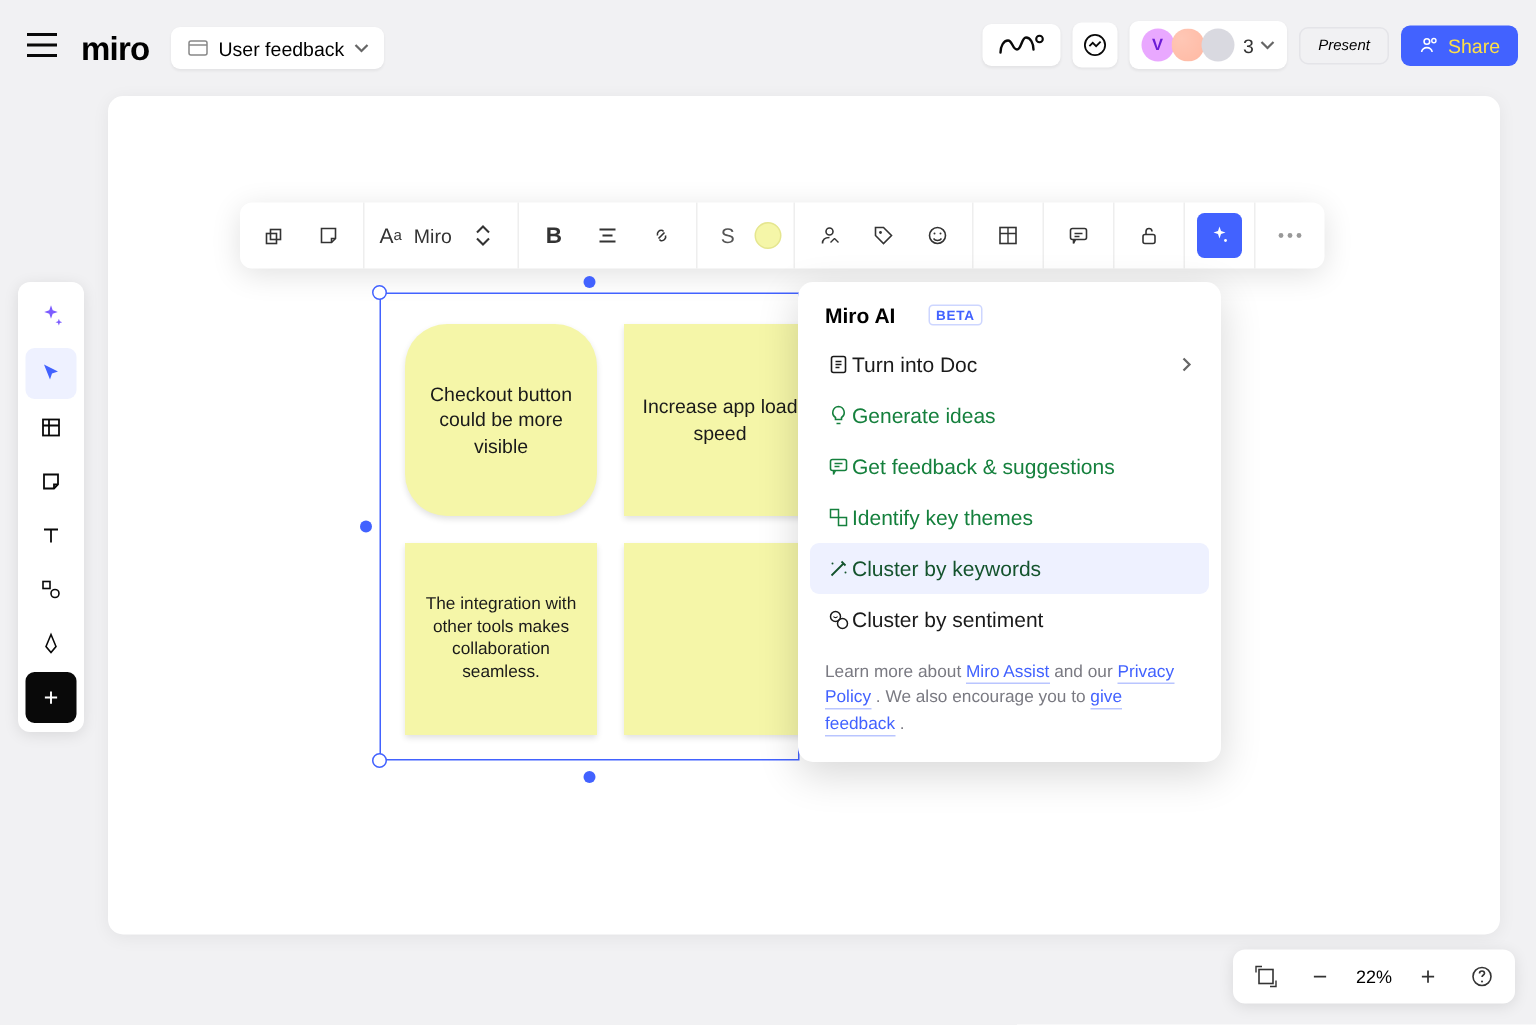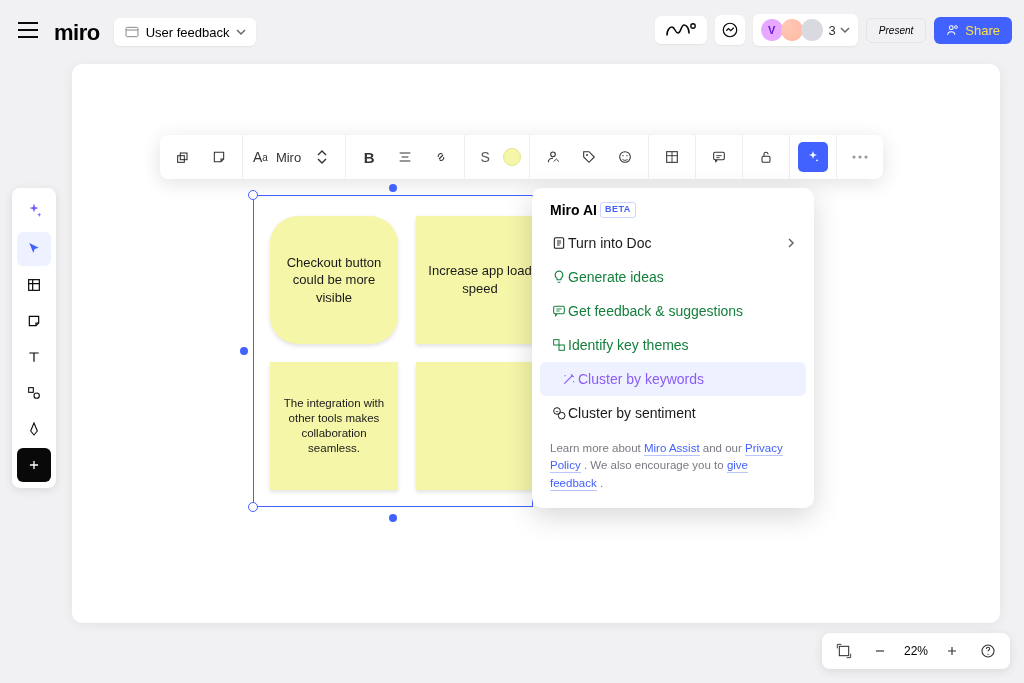--- a/index.html
+++ b/index.html
@@ -49,26 +49,26 @@
 .sel-m-top{top:-12px; left:50%; transform:translateX(-50%);} 
 .sel-m-left{left:-14px; top:50%; transform:translateY(-50%);} 
 .sel-m-bottom{bottom:-16px; left:50%; transform:translateX(-50%);} 
 
 
 .sticky { position: absolute; width: 128px; height: 128px; background: #f5f6a8; box-shadow: 0 2px 4px rgba(0,0,0,0.12); display: flex; align-items: center; justify-content: center; padding: 10px; text-align: center; font-size: 13px; line-height: 1.35; color:#1a1a1a;}
 .sticky.small-text { font-size: 11.5px; line-height:1.3;}
 
 
 .ai-popover { position: absolute; top: 188px; left: 532px; width: 282px; background: #fff; border-radius: 10px; box-shadow: 0 8px 28px rgba(0,0,0,0.16); padding: 14px 0 16px 0; }
-.ai-head { padding: 0 18px 8px 18px; display: flex; gap: 3px; }
+.ai-head { padding: 0 18px 8px 18px; display: flex; align-items: center; gap: 22px; }
 .ai-title { font-size: 14px; font-weight: 600; }
 .beta-badge { font-size: 9px; font-weight: 700; color: #4262ff; border: 1px solid #cdd6ff; border-radius: 3px; padding: 1px 4px; letter-spacing: 0.5px;}
 .ai-item { display: flex; align-items: center; padding: 9px 18px; font-size: 14px; cursor: pointer; color:#1a1a1a;}
 .ai-item.disabled { color: #15803d; cursor: default;}
-.ai-item.highlight { background: #eef1ff; color: #8b5cf6; border-radius:6px; margin:0 8px; padding:9px 20px;}
+.ai-item.highlight { background: #eef1ff; color: #14532d; border-radius:6px; margin:0 8px; padding:9px 10px;}
 .ai-item .chev { margin-left: auto; color:#666;}
 .ai-item .ico { width:18px; display:flex; justify-content:center;}
 .ai-footer { padding: 10px 18px 0 18px; font-size: 11.5px; color: #7a7a82; line-height: 1.5;}
 .ai-footer a { color: #4262ff; text-decoration: none; border-bottom: 1px solid #b9c5ff; padding-bottom:1px;}
 
 
 .br-controls { position: absolute; bottom: 14px; right: 14px; background: #fff; border-radius: 8px; box-shadow: 0 2px 10px rgba(0,0,0,0.1); display: flex; align-items: center; padding: 6px 10px; gap: 12px; }
 .br-btn { width: 24px; height: 24px; display: flex; align-items: center; justify-content: center; cursor: pointer; color:#333;}
 .zoom-label { font-size: 12px; font-weight:500;}
 

